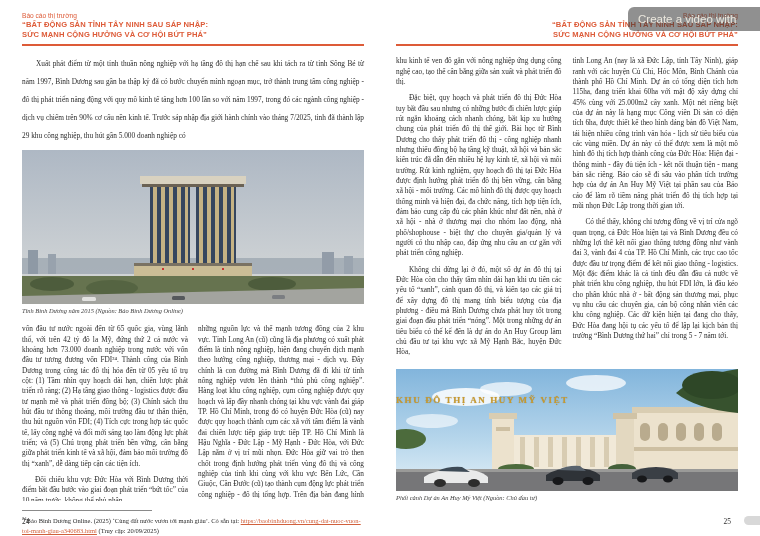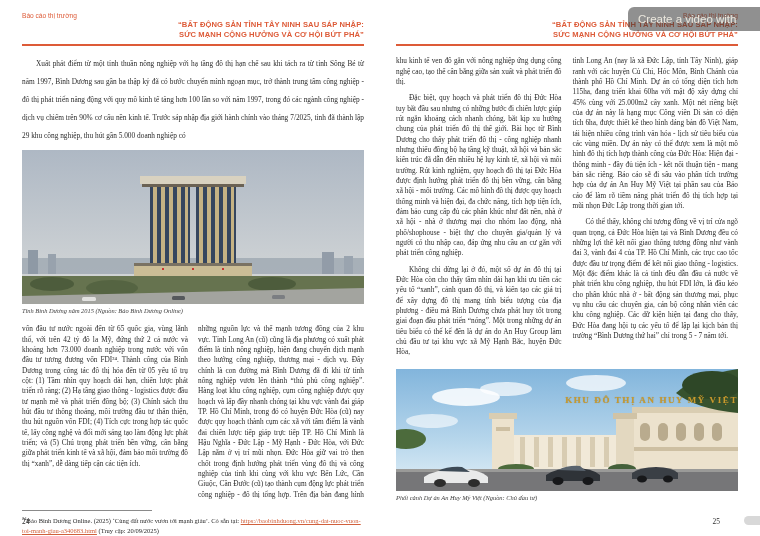--- a/index.html
+++ b/index.html
@@ -5,52 +5,52 @@
   html,body{margin:0;padding:0;background:#ffffff;}
   #canvas{position:relative;width:760px;height:536px;background:#ffffff;overflow:hidden;
           font-family:"Liberation Serif",serif;color:#2b2b2b;}
   .page{position:absolute;top:12px;width:342px;height:516px;}
   #page-l{left:22px;}
   #page-r{left:396px;}
 
   
   .hdr{font-family:"Liberation Sans",sans-serif;color:#dd5b38;}
   .hdr .kicker{font-size:6.6px;line-height:8px;}
-  .hdr .title{font-size:7.6px;font-weight:bold;line-height:9.6px;letter-spacing:.1px;text-align:right;}
+  .hdr .title{font-size:7.6px;font-weight:bold;line-height:9.6px;letter-spacing:.1px;}
   #page-r .hdr{text-align:right;}
   .rule{height:2px;background:#dd5b38;margin-top:5px;}
 
   
   .bodytxt{font-size:7.35px;line-height:18px;text-align:justify;}
   .intro{margin-top:9px;text-indent:14px;}
   .cols{display:flex;gap:11px;margin-top:9px;overflow:hidden;}
   .col{flex:1;min-width:0;font-size:7.3px;line-height:10.35px;text-align:justify;}
   .col p{margin:0 0 6px 0;}
   .col p.indent{text-indent:13px;}
   #page-l .cols{height:177px;gap:10px;}
   #page-r .cols{margin-top:10px;height:306px;}
 
   
   .photo{display:block;margin-top:5px;width:342px;height:154px;}
   .caption{font-size:6.4px;font-style:italic;color:#3a3a3a;margin-top:3px;line-height:8px;}
   .renderwrap{position:relative;margin-top:7px;width:342px;height:122px;}
   .renderwrap svg{display:block;width:342px;height:122px;}
-  .gate-text{position:absolute;left:0;right:0;top:26px;text-align:right;
+  .gate-text{position:absolute;left:0;right:0;top:26px;text-align:left;
              font-family:"Liberation Serif",serif;font-weight:bold;font-size:9px;
              letter-spacing:1.6px;color:#c89a2e;text-shadow:0 0 1px rgba(120,85,10,.45);}
 
   
   .footnote-rule{width:130px;height:1px;background:#8a8a8a;margin-top:9px;}
   .footnote{font-size:6.5px;line-height:9.6px;margin-top:3px;text-align:left;}
   .footnote sup{font-size:4.6px;}
   .footnote a{color:#d1603c;text-decoration:underline;cursor:pointer;}
 
   .pagenum{position:absolute;bottom:2px;font-size:7.4px;color:#2b2b2b;}
   #page-l .pagenum{left:0;}
-  #page-r .pagenum{right:18px;}
+  #page-r .pagenum{right:7px;}
 
   
   .watermark{position:absolute;top:7px;left:628px;width:150px;height:24px;
              background:rgba(52,52,52,.55);border-radius:6px;display:flex;align-items:center;
              padding-left:10px;box-sizing:border-box;
              font-family:"Liberation Sans",sans-serif;font-size:11.5px;color:#ece8de;}
   .corner-pill{position:absolute;bottom:11px;left:744px;width:26px;height:9px;
                background:#d8d8d8;border-radius:5px 0 0 5px;}
 </style>
 </head>
@@ -114,20 +114,21 @@
       <path d="M0,146 L342,138 L342,154 L0,154 Z" fill="#a3a49f"></path>
       <rect x="60" y="147" width="14" height="4" rx="1.5" fill="#e2e2e0"></rect>
       <rect x="150" y="146" width="13" height="4" rx="1.5" fill="#55585c"></rect>
       <rect x="250" y="145" width="13" height="4" rx="1.5" fill="#7b7e82"></rect>
     </svg>
     <div class="caption">Tỉnh Bình Dương năm 2015 (Nguồn: Báo Bình Dương Online)</div>
 
     <div class="cols">
       <div class="col">
         <p>vốn đầu tư nước ngoài đến từ 65 quốc gia, vùng lãnh thổ, với trên 42 tỷ đô la Mỹ, đứng thứ 2 cả nước và khoảng hơn 73.000 doanh nghiệp trong nước với vốn đầu tư tương đương vốn FDI²⁴. Thành công của Bình Dương trong công tác đô thị hóa đến từ 05 yếu tố trụ cột: (1) Tầm nhìn quy hoạch dài hạn, chiến lược phát triển rõ ràng; (2) Hạ tầng giao thông - logistics được đầu tư mạnh mẽ và phát triển đồng bộ; (3) Chính sách thu hút đầu tư thông thoáng, môi trường đầu tư thân thiện, thu hút nguồn vốn FDI; (4) Tích cực trong hợp tác quốc tế, lấy công nghệ và đổi mới sáng tạo làm động lực phát triển; và (5) Chú trọng phát triển bền vững, cân bằng giữa phát triển kinh tế và xã hội, đảm bảo môi trường đô thị “xanh”, dễ dàng tiếp cận các tiện ích.</p>
+        <p class="indent">Đối chiếu khu vực Đức Hòa với Bình Dương thời điểm bắt đầu bước vào giai đoạn phát triển “bứt tốc” của 10 năm trước, không thể phủ nhận</p>
       </div>
       <div class="col">
         <p>những nguồn lực và thế mạnh tương đồng của 2 khu vực. Tỉnh Long An (cũ) cũng là địa phương có xuất phát điểm là tỉnh nông nghiệp, hiện đang chuyển dịch mạnh theo hướng công nghiệp, thương mại - dịch vụ. Đây chính là con đường mà Bình Dương đã đi khi từ tỉnh nông nghiệp vươn lên thành “thủ phủ công nghiệp”. Hàng loạt khu công nghiệp, cụm công nghiệp được quy hoạch và lấp đầy nhanh chóng tại khu vực vành đai giáp TP. Hồ Chí Minh, trong đó có huyện Đức Hòa (cũ) nay được quy hoạch thành cụm các xã với tâm điểm là vành đai chiến lược tiếp giáp trực tiếp TP. Hồ Chí Minh là Hậu Nghĩa - Đức Lập - Mỹ Hạnh - Đức Hòa, với Đức Lập nằm ở vị trí mũi nhọn. Đức Hòa giữ vai trò then chốt trong định hướng phát triển vùng đô thị và công nghiệp của tỉnh khi cùng với khu vực Bến Lức, Cần Giuộc, Cần Đước (cũ) tạo thành cụm động lực phát triển công nghiệp - đô thị tổng hợp. Trên địa bàn đang hình thành các đô thị công nghiệp.</p>
       </div>
     </div>
 
     <div class="footnote-rule"></div>
     <div class="footnote"><sup>24</sup><span>Báo Bình Dương Online. (2025) ‘Cùng đất nước vươn tới mạnh giàu’. Có sẵn tại: </span><a>https://baobinhduong.vn/cung-dat-nuoc-vuon-toi-manh-giau-a340683.html</a><span> (Truy cập: 20/09/2025)</span></div>
 
     <div class="pagenum">24</div>

